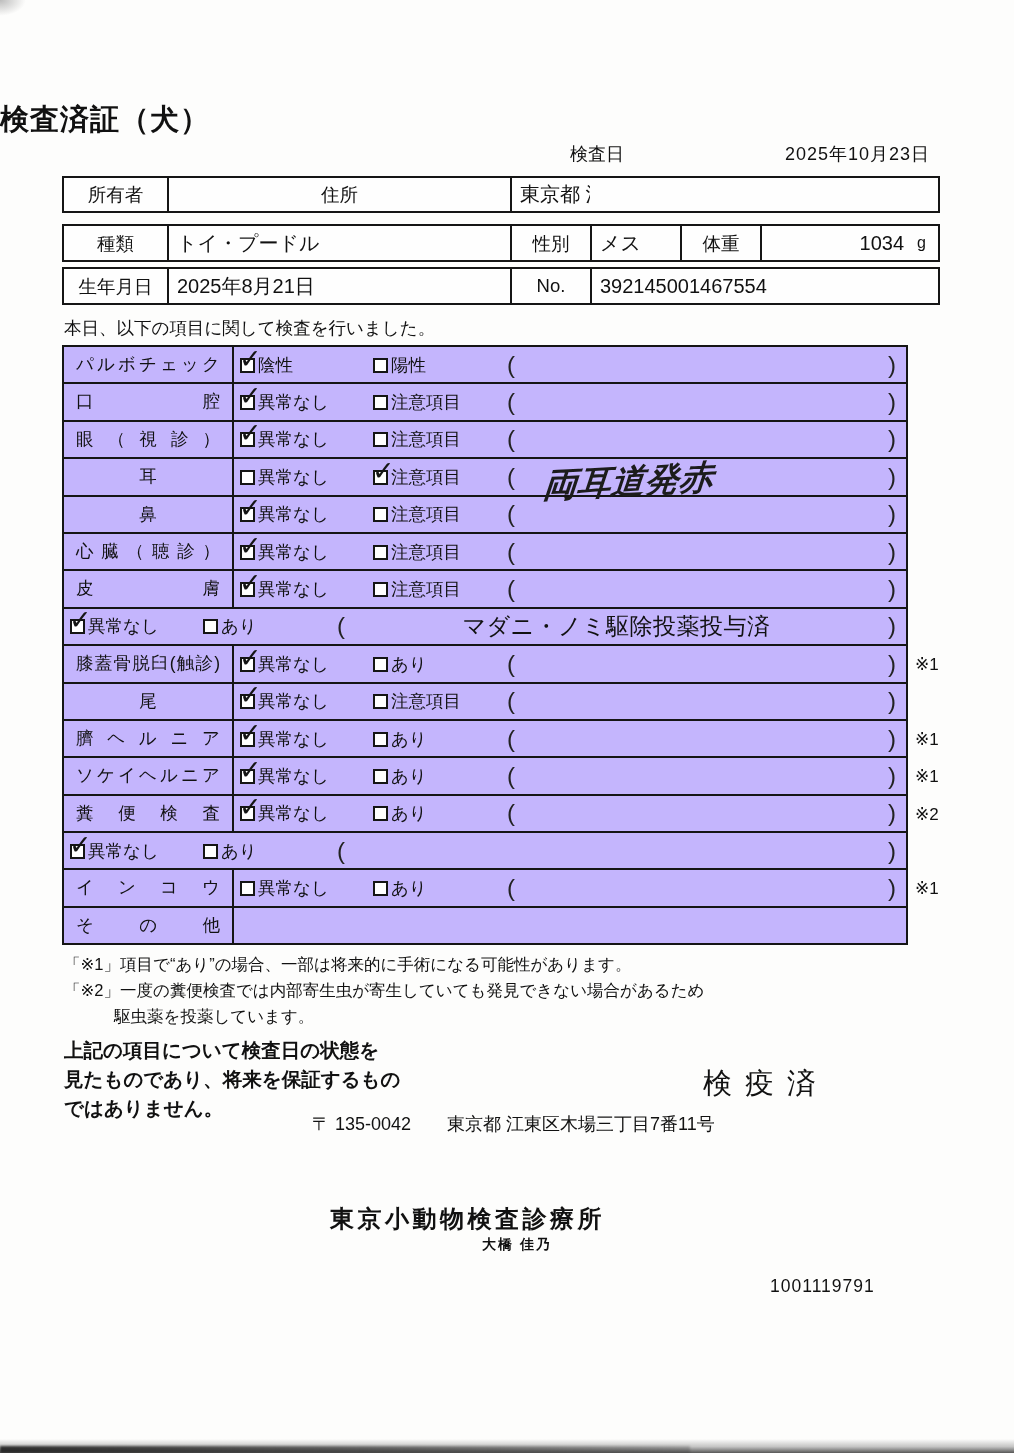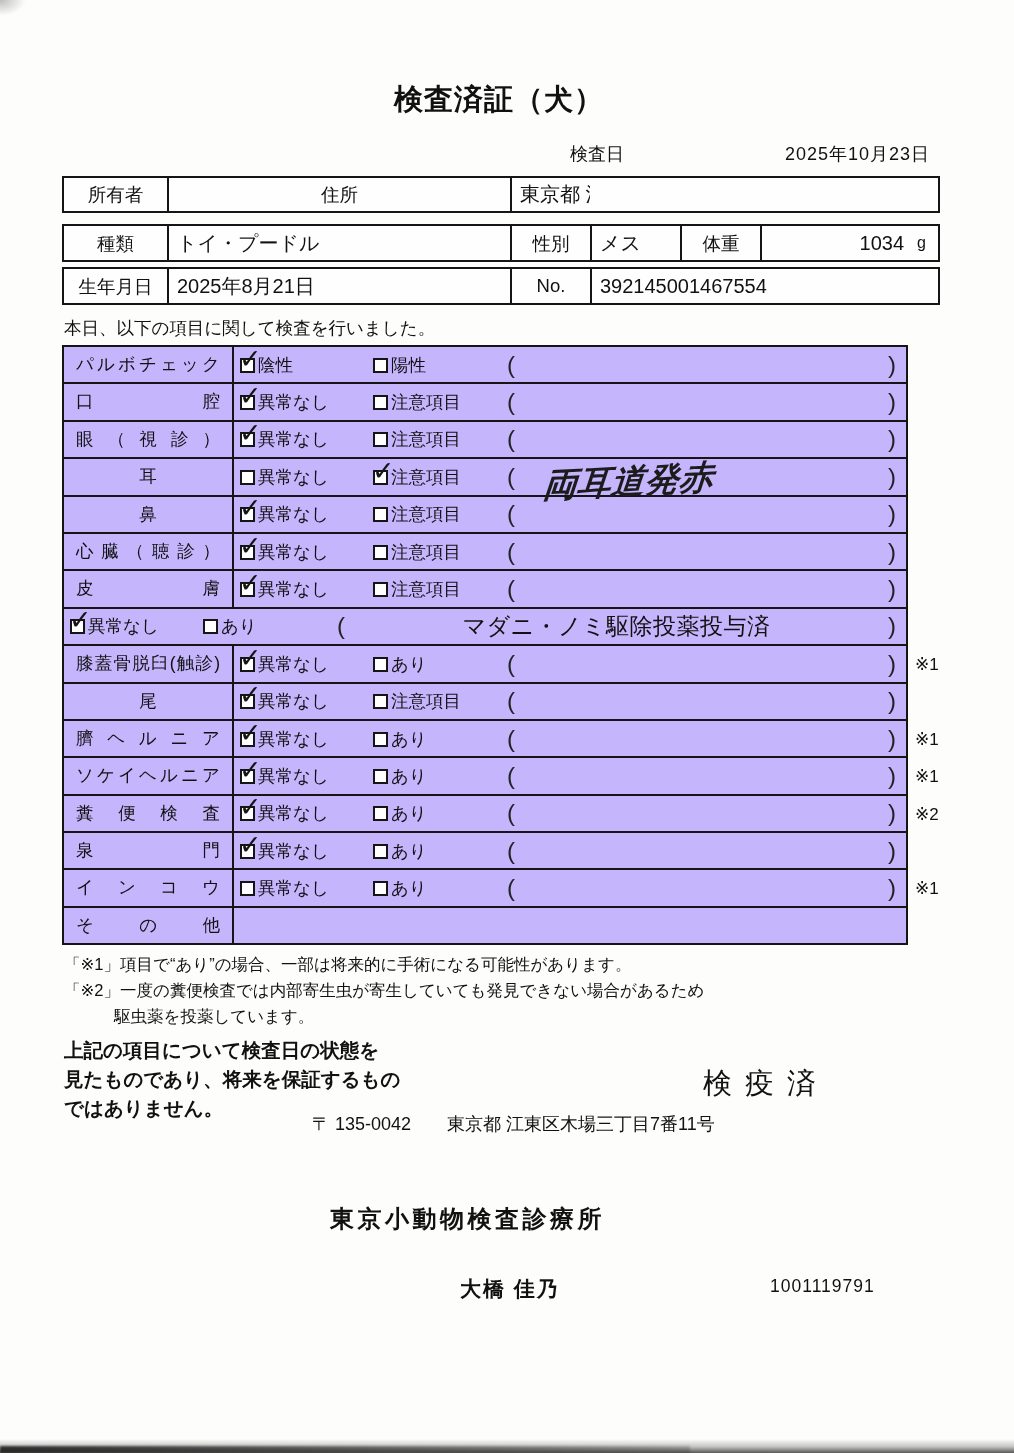--- a/index.html
+++ b/index.html
@@ -4,22 +4,22 @@
 <title>検査済証（犬）</title>
 <style>
   * { margin:0; padding:0; box-sizing:border-box; }
   html,body { background:#ffffff; }
   .page {
     position:relative; width:1014px; height:1453px;
     background:#fdfdfc; overflow:hidden; color:#111;
     font-family:"Liberation Sans","DejaVu Sans",sans-serif;
   }
   .title {
-    position:absolute; top:80px; left:0; width:1014px;
-    text-align:center; font-size:29px; font-weight:bold; letter-spacing:1px;
+    position:absolute; top:100px; left:0; width:1014px;
+    text-align:left; font-size:29px; font-weight:bold; letter-spacing:1px;
     padding-right:16px;
   }
   .date-row {
     position:absolute; top:142px; left:62px; width:878px;
     display:flex; align-items:center; font-size:18px;
   }
   .date-row .dl { margin-left:508px; }
   .date-row .dv { margin-left:auto; padding-right:10px; letter-spacing:1px; }
 
   .info-table {
@@ -71,21 +71,21 @@
 
   .notes { position:absolute; top:951px; left:64px; font-size:16.5px; line-height:26px; }
   .notes .indent { padding-left:50px; }
 
   .disclaimer { position:absolute; top:1036px; left:64px; font-size:19.5px; font-weight:bold; line-height:29px; }
   .stamp { position:absolute; top:1064px; left:703px; font-size:29px; letter-spacing:13px; white-space:nowrap; }
 
   .addr { position:absolute; top:1112px; left:312px; font-size:18px; display:flex; gap:36px; white-space:nowrap; }
   .telfax { position:absolute; top:1155px; left:330px; font-size:17px; display:flex; gap:26px; white-space:nowrap; letter-spacing:0.5px; }
   .clinic { position:absolute; top:1203px; left:330px; font-size:24px; font-weight:bold; letter-spacing:3.5px; white-space:nowrap; }
-  .person { position:absolute; top:1236px; left:460px; font-size:21px; font-weight:bold; letter-spacing:2px; white-space:nowrap;margin-top:39px; }
+  .person { position:absolute; top:1236px; left:482px; font-size:14px; font-weight:bold; letter-spacing:2px; white-space:nowrap; }
   .serial { position:absolute; top:1276px; left:770px; font-size:17.5px; letter-spacing:1px; }
 
   .smudge-tl {
     position:absolute; left:0; top:0; width:26px; height:16px;
     background:radial-gradient(ellipse at left top, rgba(110,110,110,0.45), transparent 70%);
   }
   .shadow-bottom {
     position:absolute; left:0; right:0; bottom:0; height:14px;
     background:linear-gradient(to bottom, rgba(120,120,120,0) 0%, rgba(90,90,90,0.35) 55%, rgba(45,45,45,0.8) 100%);
   }
@@ -394,21 +394,20 @@
           </span>
           <span class="parens">
             <span class="paren">(</span>
             <span class="note note-print"></span>
             <span class="paren">)</span>
           </span>
         </div>
         <span class="mark">※2</span>
       </div>
       <div class="chk-row">
-        <div class="row-label">泉門</div>
         <div class="row-body">
           <span class="opt opt1">
             <span class="cb">
               <span class="check">✓</span>
             </span>
             <span class="opt-text">異常なし</span>
           </span>
           <span class="opt opt2">
             <span class="cb"></span>
             <span class="opt-text">あり</span>

